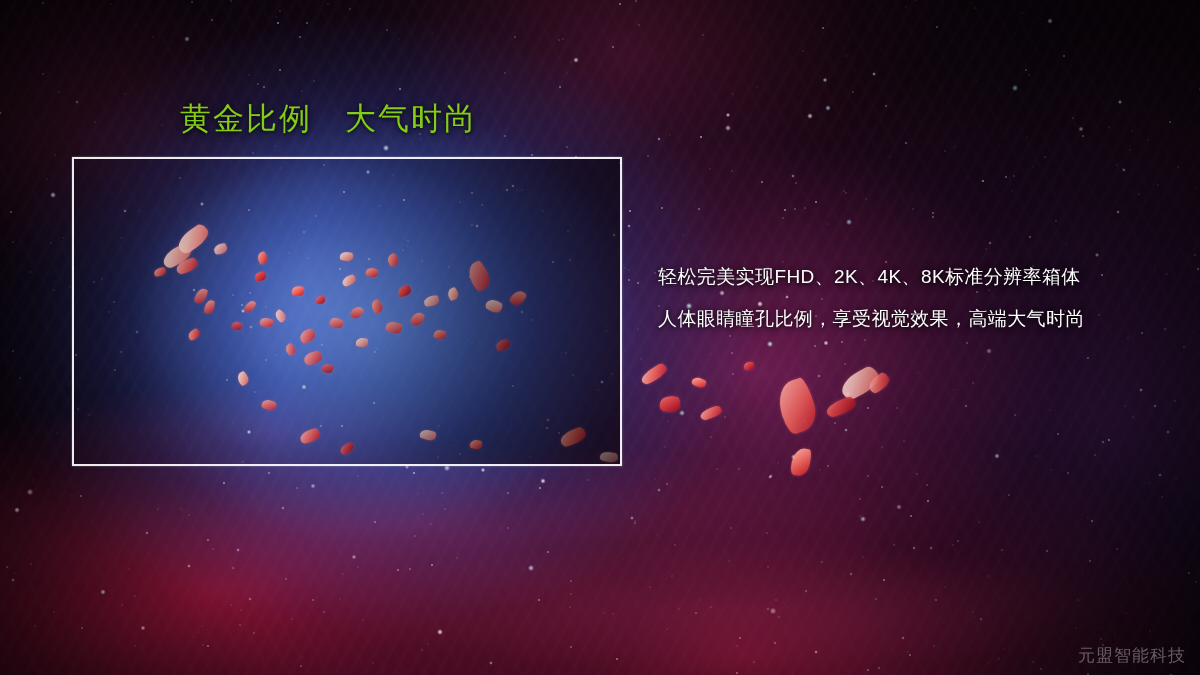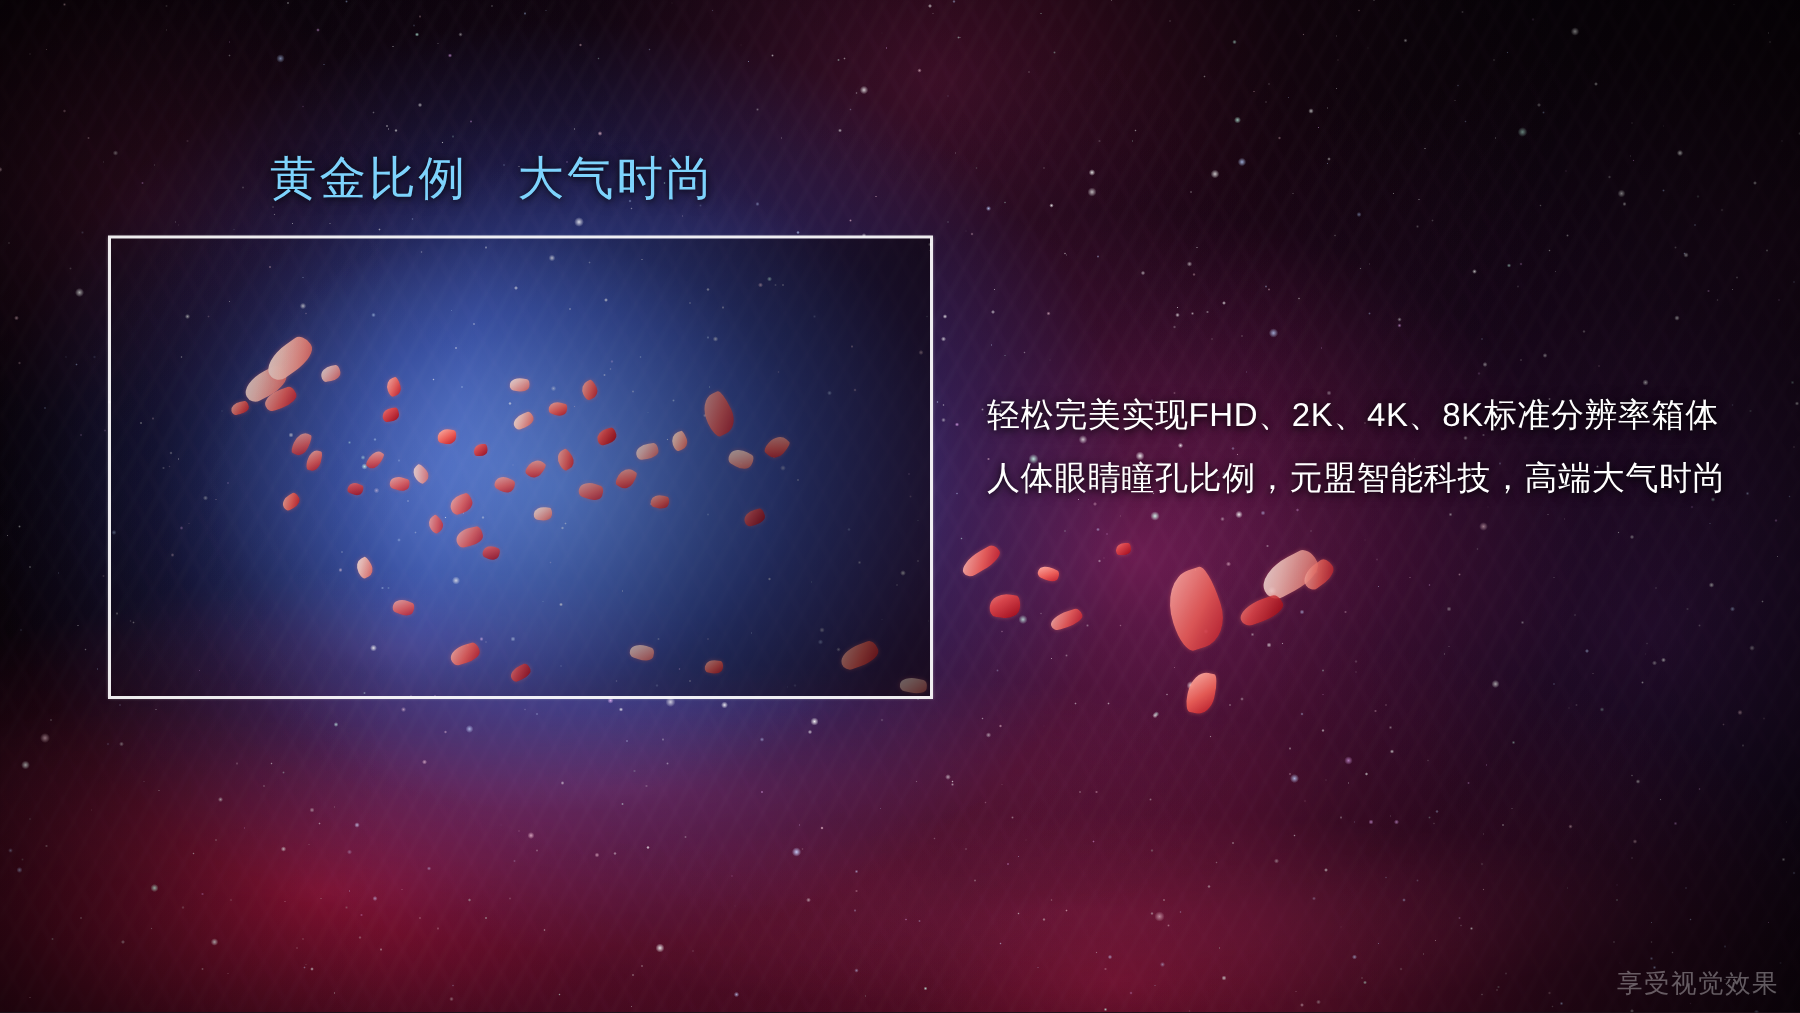--- a/index.html
+++ b/index.html
@@ -105,35 +105,35 @@
     background: linear-gradient(140deg, #ff8c83 0%, #ee4b4b 35%, #b8141f 85%);
   }
 
   
   #title {
     position: absolute;
     left: 180px;
     top: 102px;
     font-size: 31px;
     line-height: 1.1;
-    color: #7dd3fc;
+    color: #84cc16;
     letter-spacing: 2px;
     white-space: pre;
     text-shadow: 0 1px 4px rgba(0,0,0,0.75), 0 0 10px rgba(0,0,0,0.5);
     text-align: right;
   }
 
   #body-text {
     position: absolute;
     left: 658px;
     top: 256px;
     width: 520px;
   }
   .body-line {
-    font-size: 22px;
+    font-size: 19px;
     line-height: 42px;
     color: #ffffff;
     white-space: pre;
     letter-spacing: 0.4px;
     text-shadow: 0 1px 4px rgba(0,0,0,0.8), 0 0 9px rgba(0,0,0,0.55);
   }
 
   #watermark {
     position: absolute;
     right: 14px;
@@ -215,18 +215,18 @@
   <div class="bg-layer" id="bg-vignette"></div>
 
   <div id="panel">
     <div id="panel-inner-shade"></div>
   </div>
 
   <div id="title">黄金比例　大气时尚</div>
 
   <div id="body-text">
     <div class="body-line">轻松完美实现FHD、2K、4K、8K标准分辨率箱体</div>
-    <div class="body-line">人体眼睛瞳孔比例，元盟智能科技，高端大气时尚</div>
+    <div class="body-line">人体眼睛瞳孔比例，享受视觉效果，高端大气时尚</div>
   </div>
 
-  <div id="watermark">享受视觉效果</div>
+  <div id="watermark">元盟智能科技</div>
 
 </div>
 
 </body></html>

